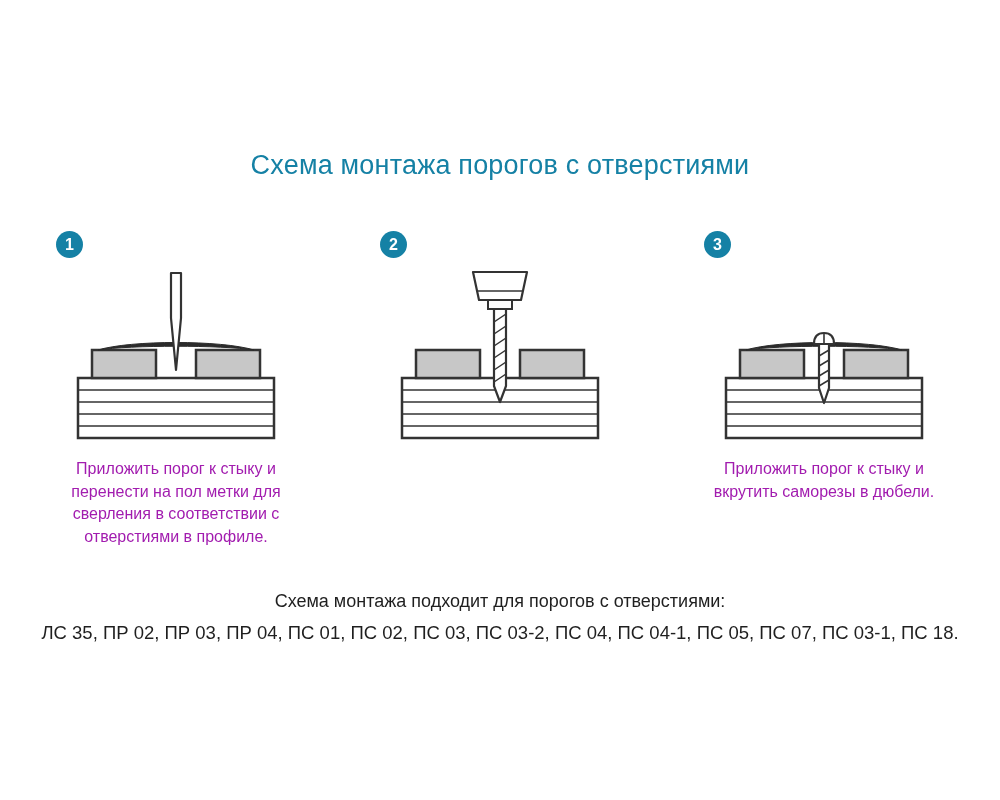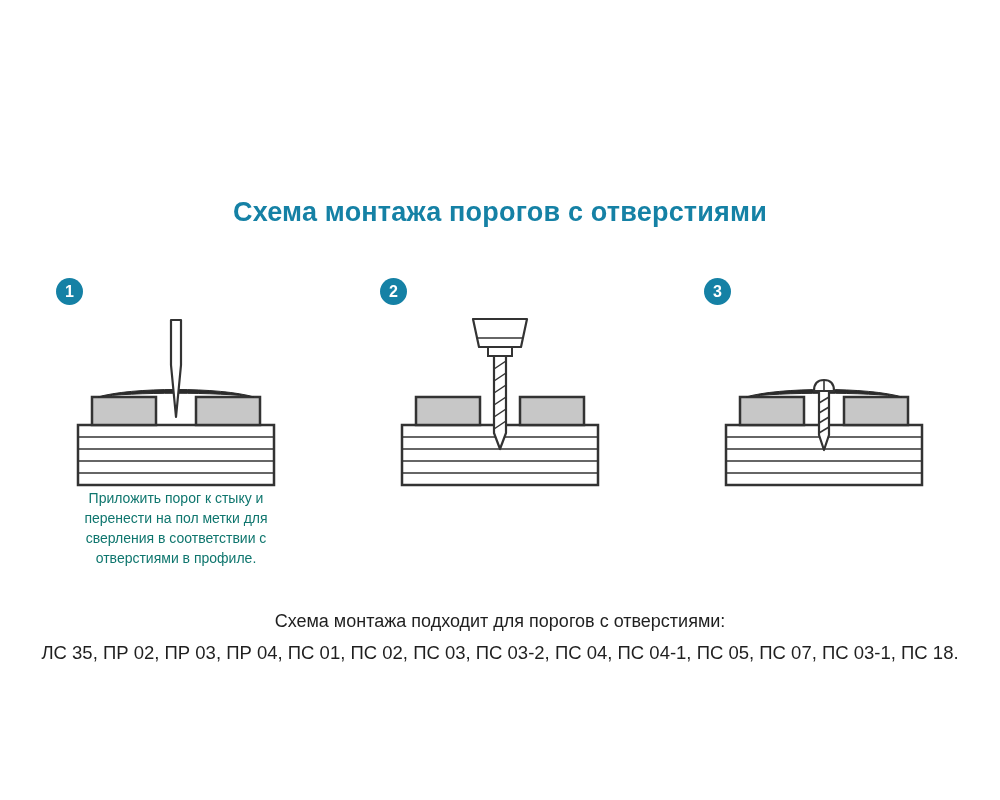--- a/index.html
+++ b/index.html
@@ -10,24 +10,23 @@
     color: #1f1f1f;
   }
   .page {
     width: 1000px; height: 800px;
     padding-top: 150px;
     overflow: hidden;
   }
   .title {
     text-align: center;
     font-size: 27px;
-    font-weight: 700;
+    font-weight: 400;
     color: var(--accent, #1581a5);
     letter-spacing: 0.2px;
-    margin-top: 47px;
   }
   .steps {
     display: flex;
     justify-content: center;
     align-items: flex-start;
     gap: 72px;
     margin-top: 50px;
   }
   .step {
     width: 252px;
@@ -42,25 +41,26 @@
     border-radius: 50%;
     background: var(--accent, #1581a5);
     color: #ffffff;
     font-size: 16px;
     font-weight: 700;
     display: flex; align-items: center; justify-content: center;
     margin-bottom: 12px;
   }
   .illus { width: 200px; height: 172px; display: block; }
   .desc {
+    margin-top: 16px;
     max-width: 240px;
-    font-size: 14px;
+    font-size: 16px;
     line-height: 1.42;
     text-align: center;
-    color: #0f766e;
+    color: #a21caf;
   }
   .footer {
     margin-top: 42px;
     text-align: center;
     color: #1f1f1f;
   }
   .footer-note { font-size: 18px; margin-bottom: 10px; }
   .footer-models { font-size: 18.5px; white-space: nowrap; }
 </style>
 </head>
@@ -139,20 +139,21 @@
         <g>
           <path d="M 90 74 Q 90 63 100 63 Q 110 63 110 74 Z" fill="#ffffff" stroke="#333333" stroke-width="2.2" stroke-linejoin="round"></path>
           <line x1="100" y1="64" x2="100" y2="73" stroke="#333333" stroke-width="1.6"></line>
           <polygon points="95,74 105,74 105,118 100,133 95,118" fill="#ffffff" stroke="#333333" stroke-width="2.2" stroke-linejoin="round"></polygon>
           <line x1="95" y1="86" x2="105" y2="80" stroke="#333333" stroke-width="1.5"></line>
           <line x1="95" y1="96" x2="105" y2="90" stroke="#333333" stroke-width="1.5"></line>
           <line x1="95" y1="106" x2="105" y2="100" stroke="#333333" stroke-width="1.5"></line>
           <line x1="95" y1="116" x2="105" y2="110" stroke="#333333" stroke-width="1.5"></line>
         </g>
       </svg>
+      <p class="desc">Приложить порог к стыку и вкрутить саморезы в дюбели.</p>
     </div>
 
   </div>
 
   <div class="footer">
     <div class="footer-note">Схема монтажа подходит для порогов с отверстиями:</div>
     <div class="footer-models">ЛС 35, ПР 02, ПР 03, ПР 04, ПС 01, ПС 02, ПС 03, ПС 03-2, ПС 04, ПС 04-1, ПС 05, ПС 07, ПС 03-1, ПС 18.</div>
   </div>
 
 </div>

